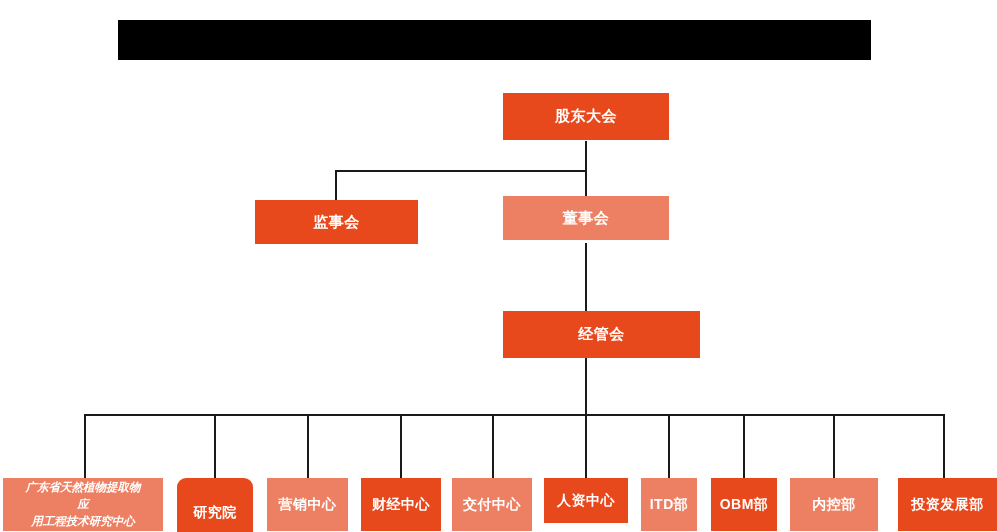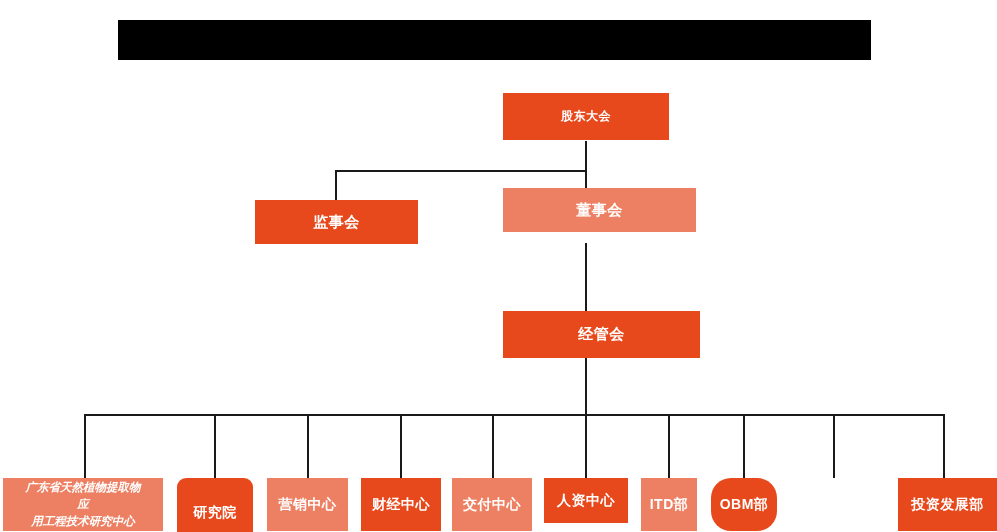--- a/index.html
+++ b/index.html
@@ -47,21 +47,21 @@
     text-align: center;
     color: #ffffff;
     font-weight: bold;
     line-height: 1.25;
     letter-spacing: 0.5px;
     user-select: none;
   }
   .node.dark  { background: #E8491C; }
   .node.light { background: #ED8063; }
 
-  .lvl1 { font-size: 12px; }
+  .lvl1 { font-size: 15px; }
   .lvl2 { font-size: 15px; }
   .lvl3 { font-size: 15px; }
   .dept { font-size: 14px; }
   .dept.small { font-size: 11.5px; line-height: 1.5; padding: 0 22px; letter-spacing: 0; font-style: italic; }
 </style>
 </head>
 <body>
 
 <div id="canvas">
 
@@ -88,39 +88,40 @@
   <div class="conn conn-v" style="left:585px; top:414px; height:64px;"></div>
   <div class="conn conn-v" style="left:668px; top:414px; height:64px;"></div>
   <div class="conn conn-v" style="left:743px; top:414px; height:64px;"></div>
   <div class="conn conn-v" style="left:833px; top:414px; height:64px;"></div>
   <div class="conn conn-v" style="left:943px; top:414px; height:64px;"></div>
 
   <div class="node dark lvl1" style="left:503px; top:93px; width:166px; height:47px;">股东大会</div>
 
   <div class="node dark lvl2" style="left:255px; top:200px; width:163px; height:44px;">监事会</div>
 
-  <div class="node light lvl2" style="left:503px; top:188px; width:193px; height:44px;">董事会</div>
+  <div class="node light lvl2" style="left:503px; top:196px; width:166px; height:44px;">董事会</div>
 
   <div class="node dark lvl3" style="left:503px; top:311px; width:197px; height:47px;">经管会</div>
 
   <div class="node light dept small" style="left:3px; top:478px; width:160px; height:53px; flex-direction:column;">
     <span>广东省天然植物提取物应</span>
     <span>用工程技术研究中心</span>
   </div>
 
   <div class="node dark dept" style="left:177px; top:478px; width:76px; height:69px;border-radius:9px;">研究院</div>
 
   <div class="node dark dept" style="left:361px; top:478px; width:80px; height:53px;">财经中心</div>
 
   <div class="node light dept" style="left:267px; top:478px; width:81px; height:53px;">营销中心</div>
 
   <div class="node light dept" style="left:452px; top:478px; width:80px; height:53px;">交付中心</div>
 
   <div class="node dark dept" style="left:544px; top:478px; width:84px; height:45px;">人资中心</div>
 
   <div class="node light dept" style="left:641px; top:478px; width:56px; height:53px;">ITD部</div>
 
-  <div class="node dark dept" style="left:711px; top:478px; width:66px; height:53px;border-radius:20px;">OBM部</div>
+  <div class="node dark dept" style="left:711px; top:478px; width:66px; height:53px;">OBM部</div>
 
+  <div class="node light dept" style="left:790px; top:478px; width:88px; height:53px;">内控部</div>
 
   <div class="node dark dept" style="left:892px; top:478px; width:99px; height:53px;margin-left:6px;">投资发展部</div>
 
 </div>
 
 </body></html>

